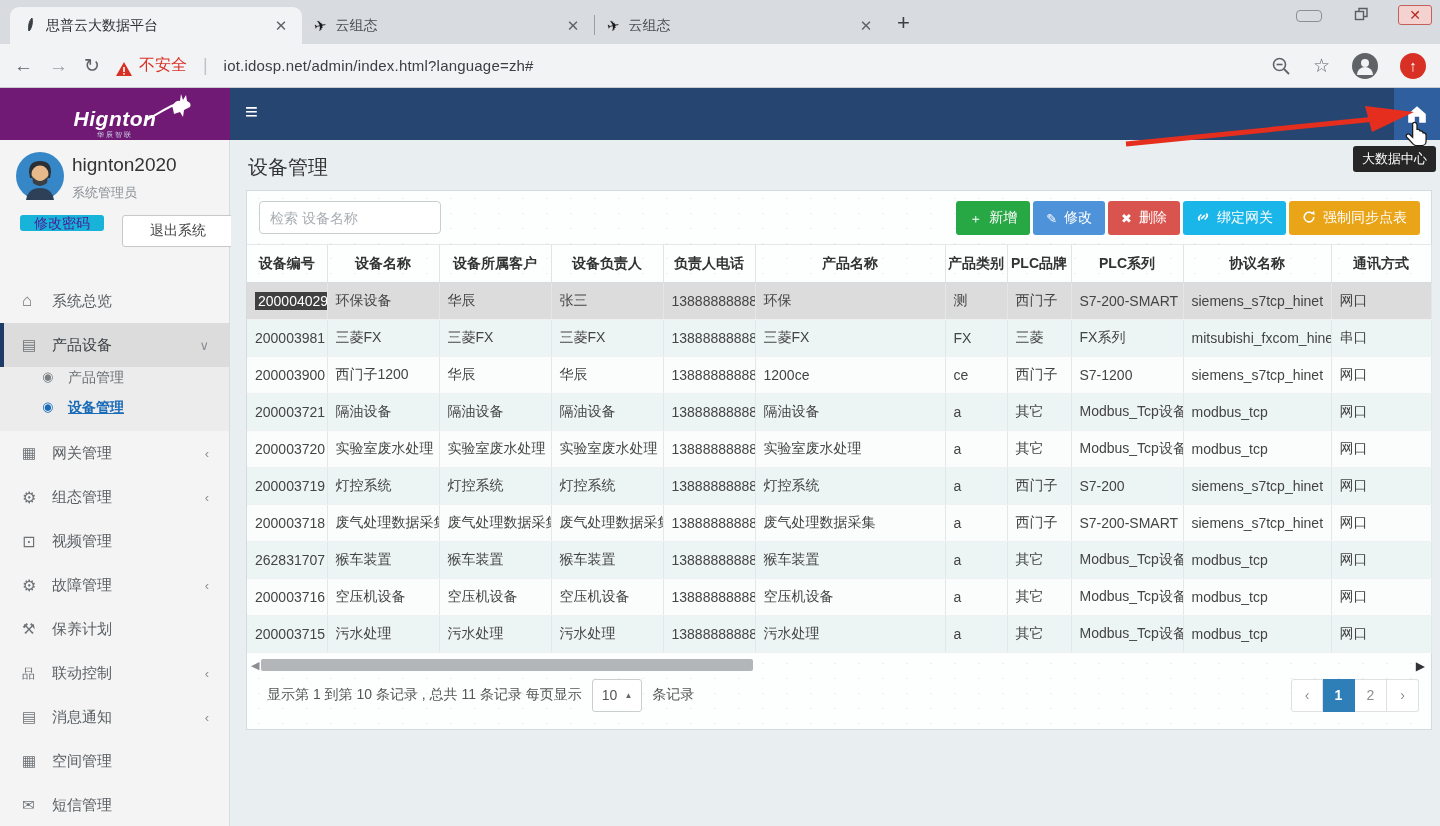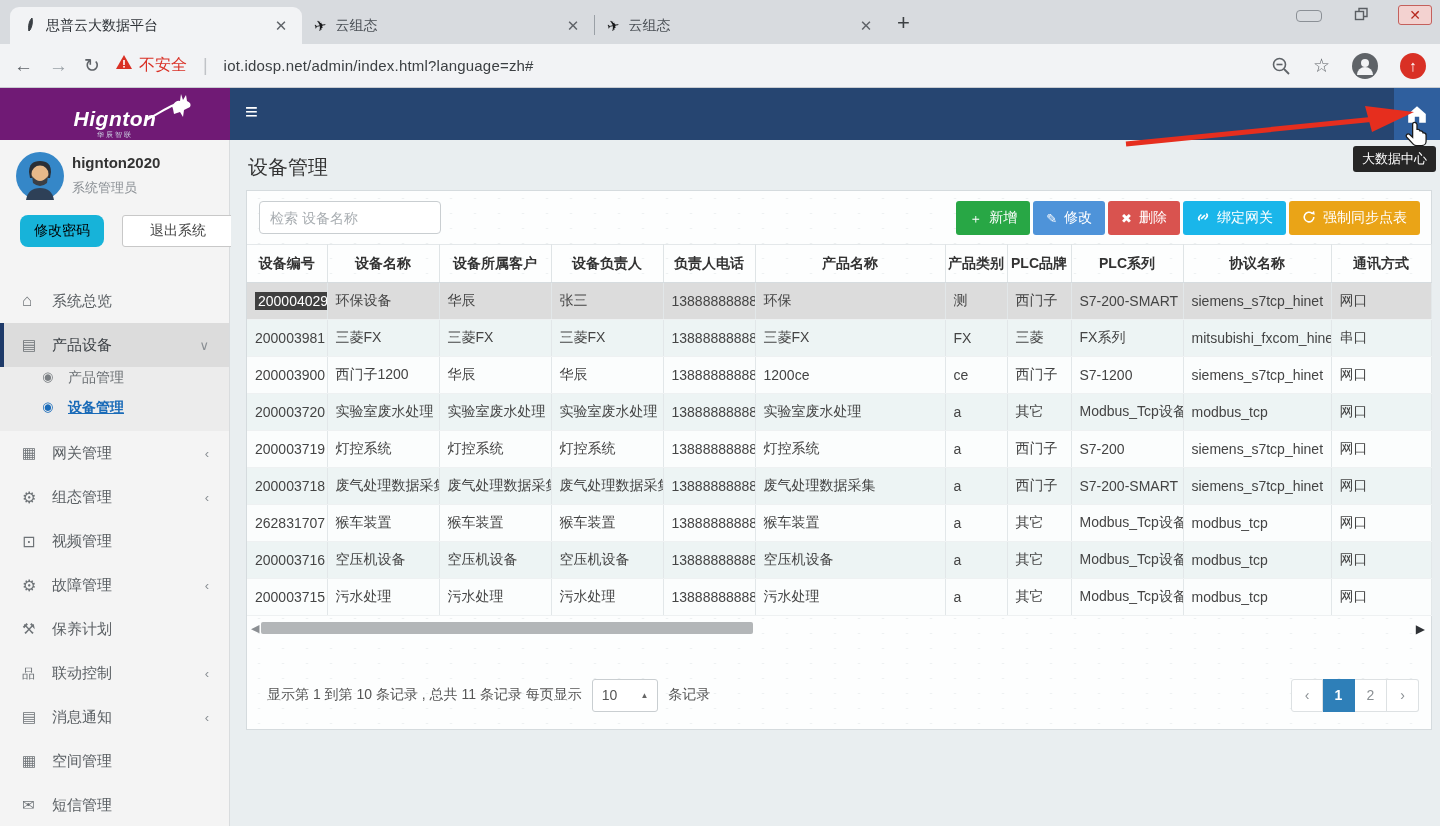--- a/index.html
+++ b/index.html
@@ -22,21 +22,21 @@
   .wc{width:30px;height:22px;display:flex;align-items:center;justify-content:center;color:#5a5e63}
   .wc-min{border:1px solid #8b9096;border-radius:4px;height:12px;width:26px;margin-top:4px}
   .wc-restore svg{display:block}
   .wc-close{border:1px solid #c4605c;background:#f3d2d0;border-radius:3px;color:#b6281e;
     font-weight:bold;font-size:14px;width:34px;height:20px;margin-top:2px}
 
   .addrbar{position:absolute;top:44px;left:0;right:0;height:44px;background:#f2f3f5;
     border-bottom:1px solid #c9ccd1;display:flex;align-items:center;padding:0 14px;gap:16px}
   .nav-ic{font-size:19px;color:#5f6368;line-height:1}
   .nav-ic.dim{color:#9aa0a6}
-  .secchip{display:flex;align-items:flex-start;gap:7px;color:#d93025;font-size:16px}
+  .secchip{display:flex;align-items:flex-end;gap:7px;color:#d93025;font-size:16px}
   .vsep{color:#c0c3c7;font-size:18px}
   .url{font-size:15px;color:#3c4043;letter-spacing:.2px}
   .addr-right{margin-left:auto;display:flex;align-items:center;gap:22px}
   .star{font-size:19px;color:#5f6368}
   .avatar-btn svg,.zoom-btn svg{display:block}
   .update-btn{width:26px;height:26px;border-radius:50%;background:#d93025;color:#fff;
     display:flex;align-items:center;justify-content:center;font-size:15px;font-weight:bold}
 
   
   .topbar{position:absolute;top:88px;left:0;right:0;height:52px;background:#264571;display:flex}
@@ -47,24 +47,24 @@
   .logo-deer{position:absolute;right:38px;top:4px}
   .burger{color:#fff;font-size:22px;margin:13px 0 0 15px;line-height:1}
   .home-btn{position:absolute;right:0;top:0;width:46px;height:52px;background:#2f5f9e;
     display:flex;align-items:center;justify-content:center}
 
   
   .sidebar{position:absolute;top:140px;left:0;width:230px;bottom:0;background:#f4f4f4;
     border-right:1px solid #d9dcde}
   .side-user{padding:12px 0 0 16px;position:relative;height:108px}
   .side-user .who{position:absolute;left:72px;top:14px}
-  .u-name{font-size:15px;font-weight:bold;color:#333}
+  .u-name{font-size:19px;font-weight:normal;color:#333}
   .u-role{font-size:13px;color:#8a8f94;margin-top:8px}
   .side-btns{position:absolute;left:20px;top:75px;display:flex;gap:18px}
-  .btn-cyan{background:#17b3d9;color:#000000;border:none;width:84px;height:32px;border-radius:8px;font-size:14px}
+  .btn-cyan{background:#17b3d9;color:#4c1d95;border:none;width:84px;height:16px;border-radius:3px;font-size:14px}
   .btn-plain{background:#fff;color:#444;border:1px solid #c8c8c8;width:112px;height:32px;border-radius:3px;font-size:14px}
   .menu{list-style:none;margin-top:31px}
   .mi{height:44px;display:flex;align-items:center;padding-left:22px;color:#5a5f63;font-size:15px;position:relative}
   .mi .mico{width:30px;color:#6e7377;font-size:15px}
   .mi .chev{position:absolute;right:20px;color:#8a8f94;font-size:13px}
   .mi.active-parent{background:#dcdcdc;border-left:4px solid #1e3a69;padding-left:18px;color:#3a3f44}
   .submenu{background:#ececec;padding:2px 0}
   .smi{height:30px;display:flex;padding-left:42px;color:#6a6f73;font-size:14px}
   .smi .mico{width:26px;font-size:13px;color:#7a7f83}
   .smi.active,.smi.active .mico{color:#1a6bb8}
@@ -123,21 +123,21 @@
   .tbl tbody tr[data-index="0"]{background:#dcdcdc}
   tr[data-index="0"] .cell0{background:#404040;color:#fff;padding:1px 3px}
 
   .hscroll{position:relative;margin:5px 2px 0 2px;height:15px}
   .h-left{position:absolute;left:2px;top:1px;color:#8b8f93;font-size:11px}
   .h-right{position:absolute;right:4px;top:1px;color:#2f3236;font-size:12px}
   .h-thumb{position:absolute;left:12px;top:1px;width:492px;height:12px;background:#b3b6b8;border-radius:2px}
 
   .pagerow{position:absolute;left:20px;right:12px;top:487px;height:34px;display:flex;align-items:center;font-size:14px;color:#555}
   .pgsize{border:1px solid #c9ced1;background:#fff;height:33px;padding:0 9px;margin:0 10px;
-    display:inline-flex;align-items:center;gap:23px;border-radius:3px;color:#555}
+    display:inline-flex;align-items:center;gap:7px;border-radius:3px;color:#555}
   .pgsize .caret{font-size:8px;color:#666}
   .pages{margin-left:auto;display:flex}
   .pg{min-width:32px;height:33px;border:1px solid #dde1e3;border-left-width:0;background:#fff;color:#8a8f93;
     display:flex;align-items:center;justify-content:center;font-size:14px;padding:0 11px}
   .pg:first-child{border-left-width:1px;border-radius:3px 0 0 3px}
   .pg:last-child{border-radius:0 3px 3px 0}
   .pg.active{background:#2e7fb8;border-color:#2e7fb8;color:#fff;font-weight:bold}
 
   
   .tooltip{position:absolute;top:146px;right:4px;background:#262626;color:#fff;font-size:13px;
@@ -425,20 +425,33 @@
               <td>华辰</td>
               <td>13888888888</td>
               <td>1200ce</td>
               <td>ce</td>
               <td>西门子</td>
               <td>S7-1200</td>
               <td>siemens_s7tcp_hinet</td>
               <td>网口</td>
             </tr>
 
+            <tr data-index="3">
+              <td><span class="cell0">200003721</span></td>
+              <td>隔油设备</td>
+              <td>隔油设备</td>
+              <td>隔油设备</td>
+              <td>13888888888</td>
+              <td>隔油设备</td>
+              <td>a</td>
+              <td>其它</td>
+              <td>Modbus_Tcp设备</td>
+              <td>modbus_tcp</td>
+              <td>网口</td>
+            </tr>
 
             <tr data-index="4">
               <td><span class="cell0">200003720</span></td>
               <td>实验室废水处理</td>
               <td>实验室废水处理</td>
               <td>实验室废水处理</td>
               <td>13888888888</td>
               <td>实验室废水处理</td>
               <td>a</td>
               <td>其它</td>

